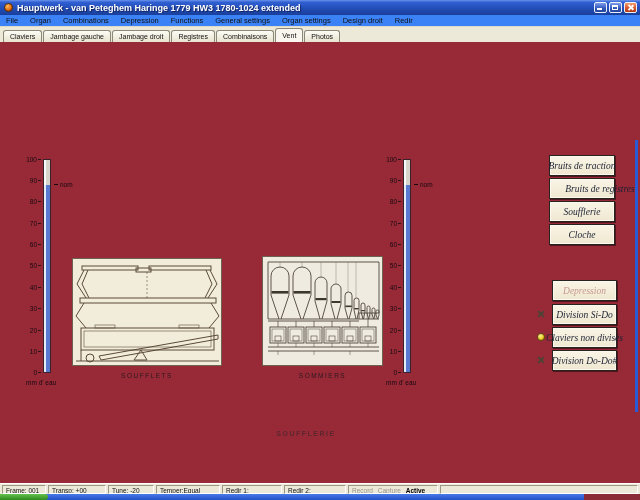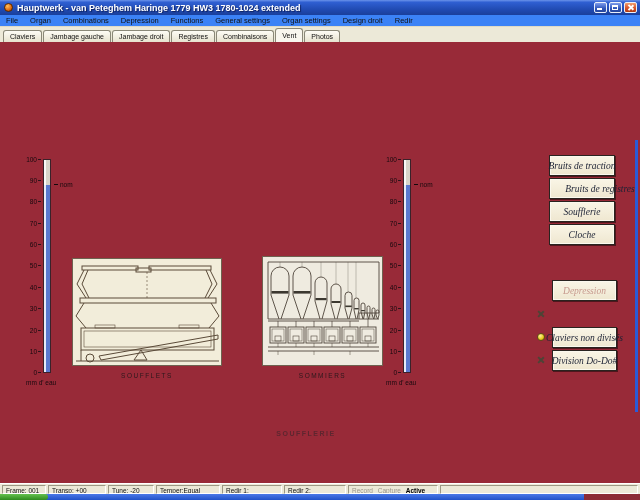--- a/index.html
+++ b/index.html
@@ -385,20 +385,21 @@
       </div>
       <div class="figure-caption" style="top:116px;">SOMMIERS</div>
     </div>
 
     <div class="panel-btn" style="left:549px; top:113px;text-align:center;">Bruits de traction</div>
     <div class="panel-btn" style="left:549px; top:136px;padding-left:36px;">Bruits de registres</div>
     <div class="panel-btn" style="left:549px; top:159px;">Soufflerie</div>
     <div class="panel-btn" style="left:549px; top:182px;">Cloche</div>
 
     <div class="panel-btn inactive" style="left:552px; top:238px; width:65px;">Depression</div>
+    <div class="panel-btn" style="left:552px; top:262px; width:65px;">Division Si-Do</div>
     <div class="panel-btn" style="left:552px; top:308px; width:65px;">Division Do-Do#</div>
     <div class="panel-btn" style="left:552px; top:285px; width:65px;">Claviers non divisés</div>
 
     <span class="x-marker" style="left:537px; top:268px;"></span>
     <span class="dot-marker" style="left:537px; top:291px;"></span>
     <span class="x-marker" style="left:537px; top:314px;"></span>
 
     <div class="section-title">SOUFFLERIE</div>
 
     <div class="edge-strip"></div>

